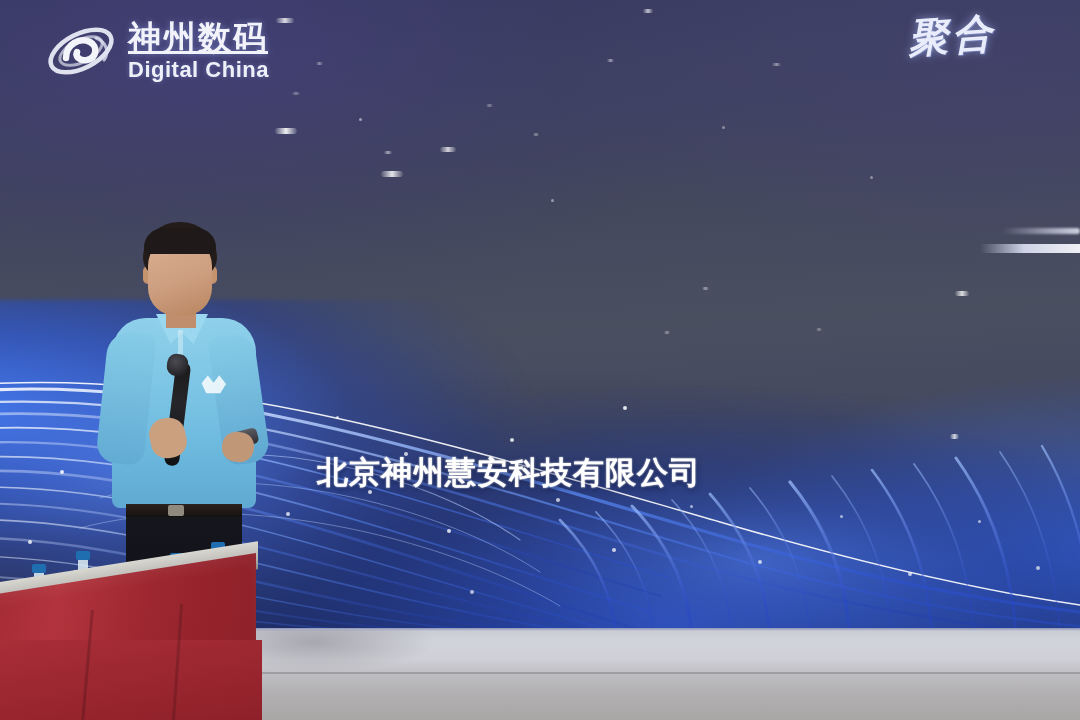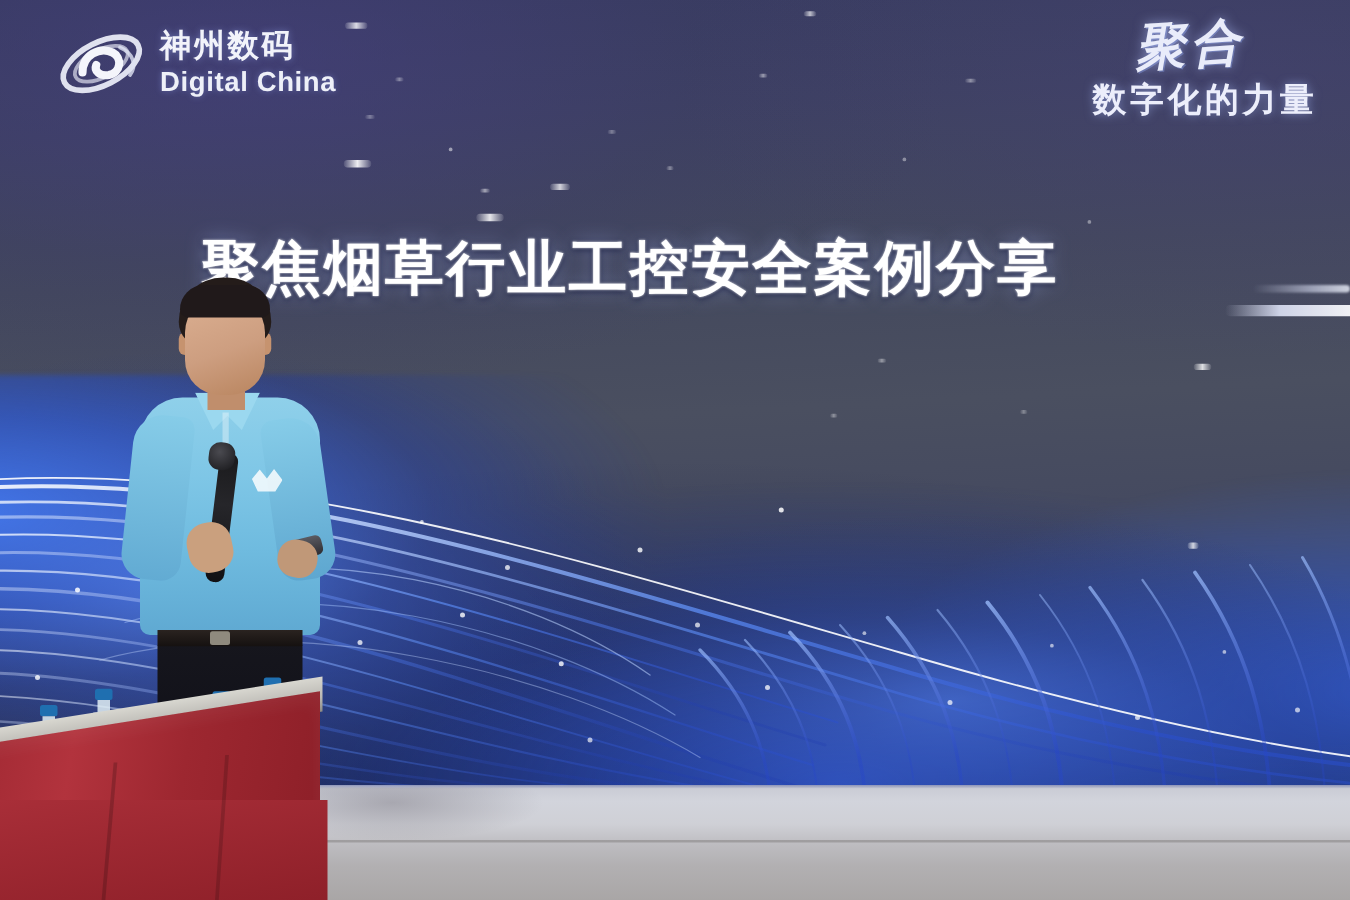--- a/index.html
+++ b/index.html
@@ -110,25 +110,26 @@
   .logo-dc {
     position: absolute;
     left: 44px; top: 18px;
     display: flex;
     align-items: center;
     gap: 10px;
   }
   .dc-mark { width: 74px; height: 66px; display:block; }
   .dc-text { display: flex; flex-direction: column; line-height: 1; }
   .dc-cn {
-    font-size: 25px;
+    font-size: 33px;
     font-weight: 700;
     color: #f2f3fa;
     letter-spacing: 2px;
     text-shadow: 0 0 6px rgba(160,180,255,0.45);
+    text-decoration: underline;
   }
   .dc-en {
     font-size: 22px;
     font-weight: 700;
     color: #eef0f8;
     letter-spacing: 0.5px;
     margin-top: 5px;
     text-shadow: 0 0 5px rgba(150,170,255,0.4);
   }
 
@@ -494,24 +495,23 @@
         </g>
       </svg>
       <div class="dc-text">
         <span class="dc-cn">神州数码</span>
         <span class="dc-en">Digital China</span>
       </div>
     </div>
 
     <div class="logo-slogan">
       <div class="sl-calli">聚合</div>
-      <div class="sl-sub">数字化的力量</div>
-    </div>
-
-    <div class="slide-title">聚焦烟草行业工控安全案例分享</div>
+    </div>
+
+    <div class="slide-company">北京神州慧安科技有限公司</div>
   </div>
 
   <div class="stage-floor"></div>
   <div class="floor-seam"></div>
   <div class="floor-shadowL"></div>
 
   <div class="speaker">
     <div class="sp-pants"></div>
     <div class="sp-pant-split"></div>
     <div class="sp-shirt"></div>

